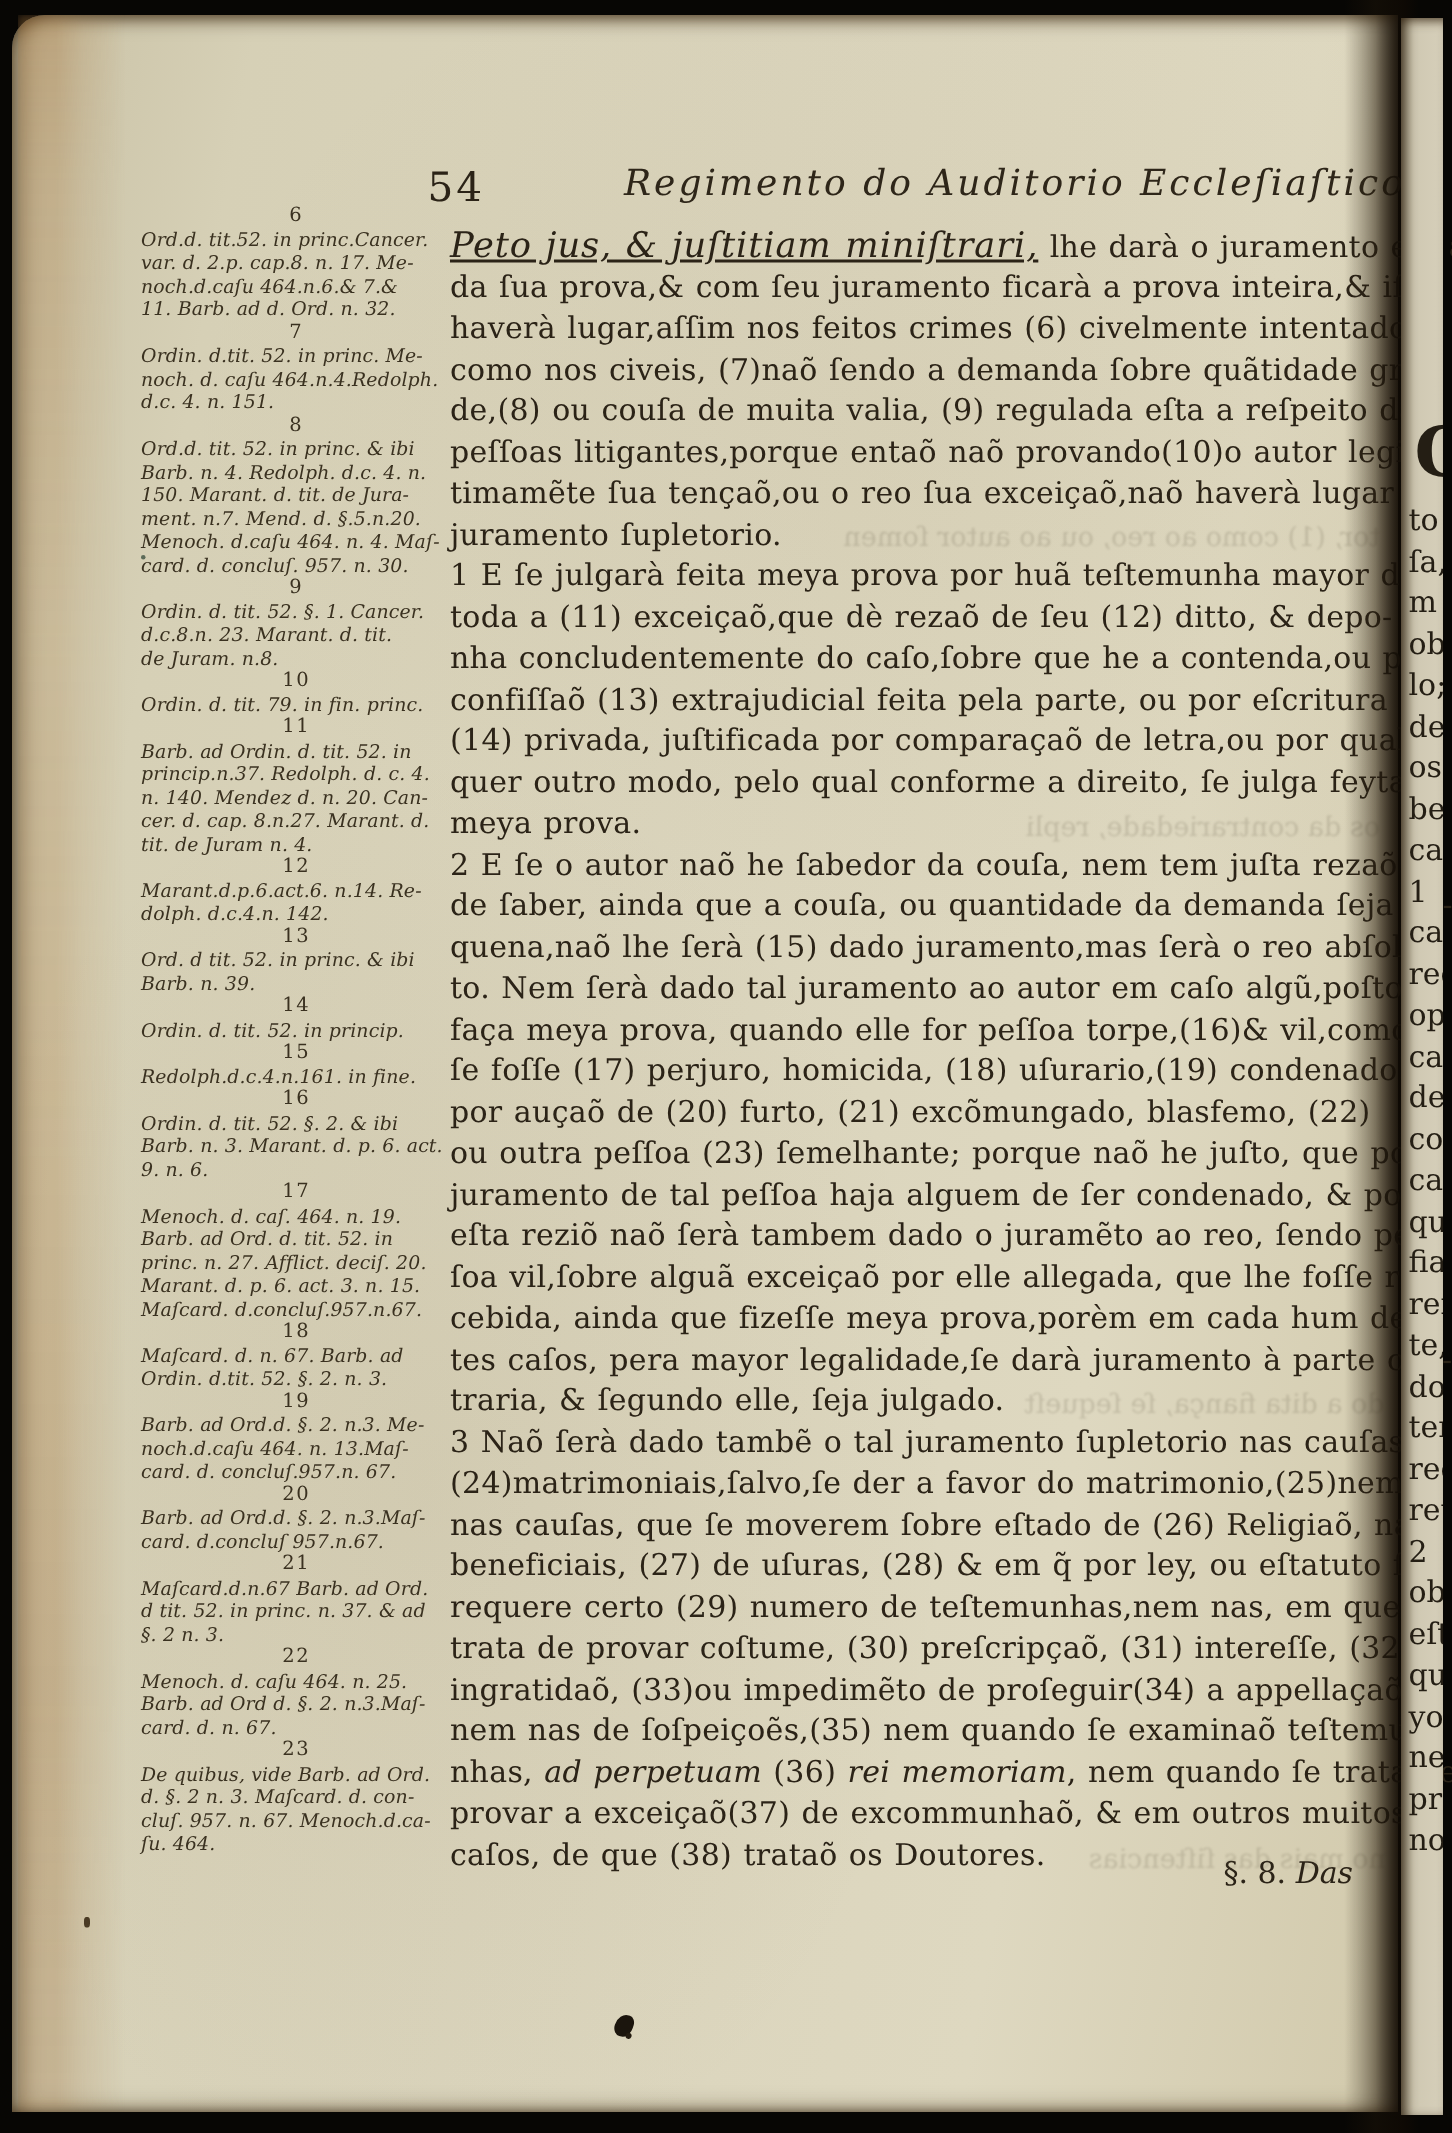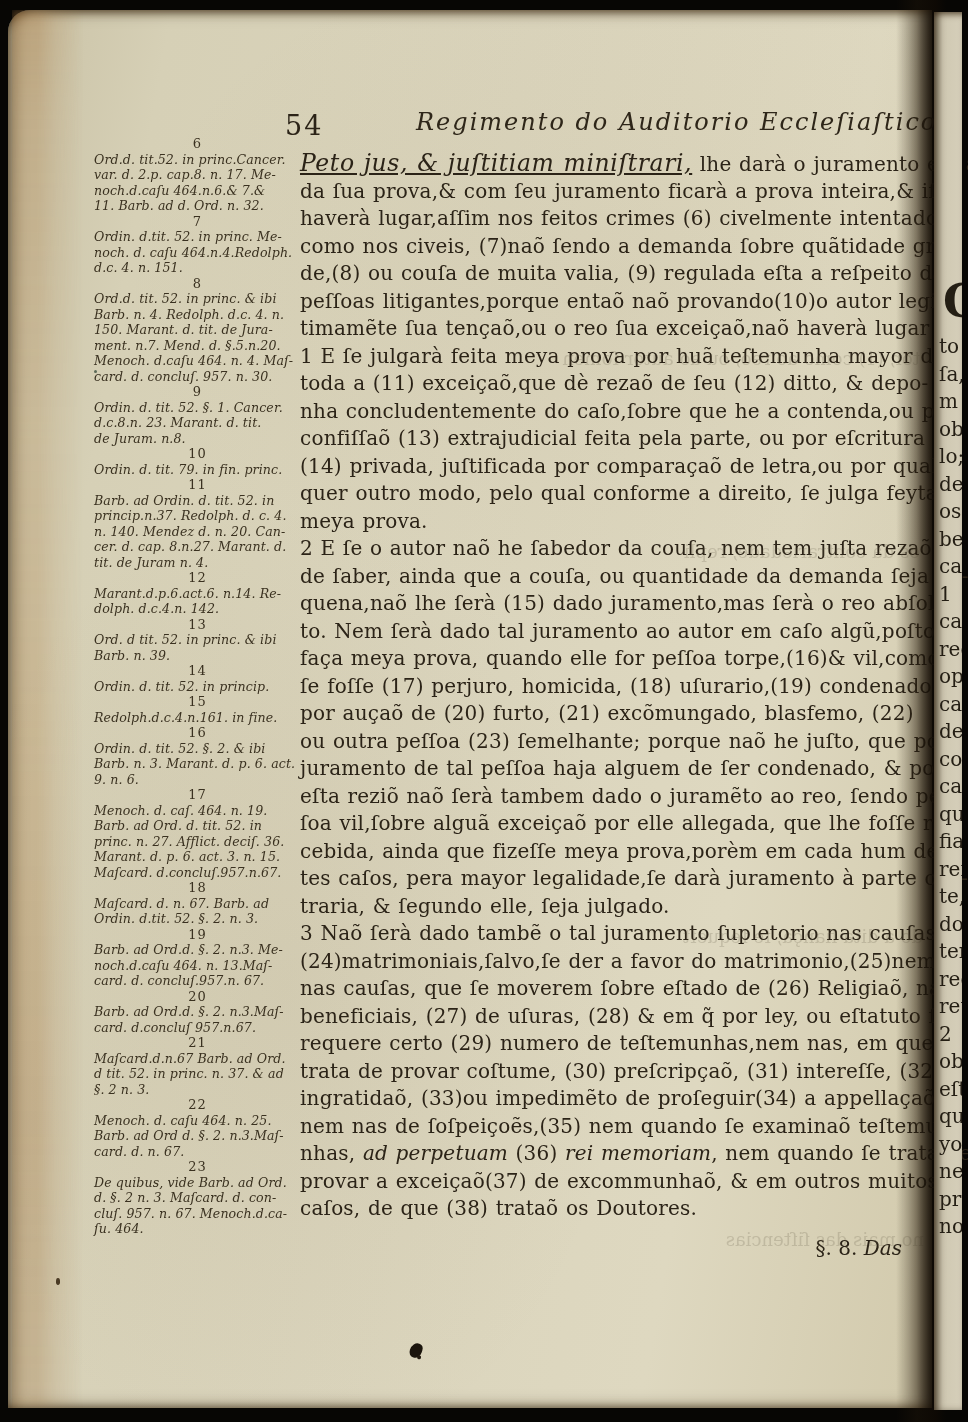--- a/index.html
+++ b/index.html
@@ -159,21 +159,21 @@
         <div class="nline">Ordin. d. tit. 52. in princip.</div>
         <div class="nnum">15</div>
         <div class="nline">Redolph.d.c.4.n.161. in fine.</div>
         <div class="nnum">16</div>
         <div class="nline">Ordin. d. tit. 52. §. 2. &amp; ibi</div>
         <div class="nline">Barb. n. 3. Marant. d. p. 6. act.</div>
         <div class="nline">9. n. 6.</div>
         <div class="nnum">17</div>
         <div class="nline">Menoch. d. caſ. 464. n. 19.</div>
         <div class="nline">Barb. ad Ord. d. tit. 52. in</div>
-        <div class="nline">princ. n. 27. Afflict. deciſ. 36.</div>
+        <div class="nline">princ. n. 27. Afflict. deciſ. 20.</div>
         <div class="nline">Marant. d. p. 6. act. 3. n. 15.</div>
         <div class="nline">Maſcard. d.concluſ.957.n.67.</div>
         <div class="nnum">18</div>
         <div class="nline">Maſcard. d. n. 67. Barb. ad</div>
         <div class="nline">Ordin. d.tit. 52. §. 2. n. 3.</div>
         <div class="nnum">19</div>
         <div class="nline">Barb. ad Ord.d. §. 2. n.3. Me-</div>
         <div class="nline">noch.d.caſu 464. n. 13.Maſ-</div>
         <div class="nline">card. d. concluſ.957.n. 67.</div>
         <div class="nnum">20</div>
@@ -195,20 +195,21 @@
       </div>
 
     <div class="body-col">
         <div class="bline"><span class="it">Peto jus, &amp; juſtitiam miniſtrari,</span><span> lhe darà o juramento em ajuda</span></div>
         <div class="bline"><span>da ſua prova,&amp; com ſeu juramento ficarà a prova inteira,&amp; iſto</span></div>
         <div class="bline"><span>haverà lugar,aſſim nos feitos crimes (6) civelmente intentados,</span></div>
         <div class="bline"><span>como nos civeis, (7)naõ ſendo a demanda ſobre quãtidade grã-</span></div>
         <div class="bline"><span>de,(8) ou couſa de muita valia, (9) regulada eſta a reſpeito das</span></div>
         <div class="bline"><span>peſſoas litigantes,porque entaõ naõ provando(10)o autor legi-</span></div>
         <div class="bline"><span>timamẽte ſua tençaõ,ou o reo ſua exceiçaõ,naõ haverà lugar o</span></div>
+        <div class="bline"><span>juramento ſupletorio.</span></div>
         <div class="bline"><span>1   E ſe julgarà feita meya prova por huã teſtemunha mayor de</span></div>
         <div class="bline"><span>toda a (11) exceiçaõ,que dè rezaõ de ſeu (12) ditto, &amp; depo-</span></div>
         <div class="bline"><span>nha concludentemente do caſo,ſobre que he a contenda,ou por</span></div>
         <div class="bline"><span>confiſſaõ (13) extrajudicial feita pela parte, ou por eſcritura</span></div>
         <div class="bline"><span>(14) privada, juſtificada por comparaçaõ de letra,ou por qual-</span></div>
         <div class="bline"><span>quer outro modo, pelo qual conforme a direito, ſe julga feyta</span></div>
         <div class="bline"><span>meya prova.</span></div>
         <div class="bline"><span>2   E ſe o autor naõ he ſabedor da couſa, nem tem juſta rezaõ</span></div>
         <div class="bline"><span>de ſaber, ainda que a couſa, ou quantidade da demanda ſeja pe-</span></div>
         <div class="bline"><span>quena,naõ lhe ſerà (15) dado juramento,mas ſerà o reo abſolu-</span></div>

